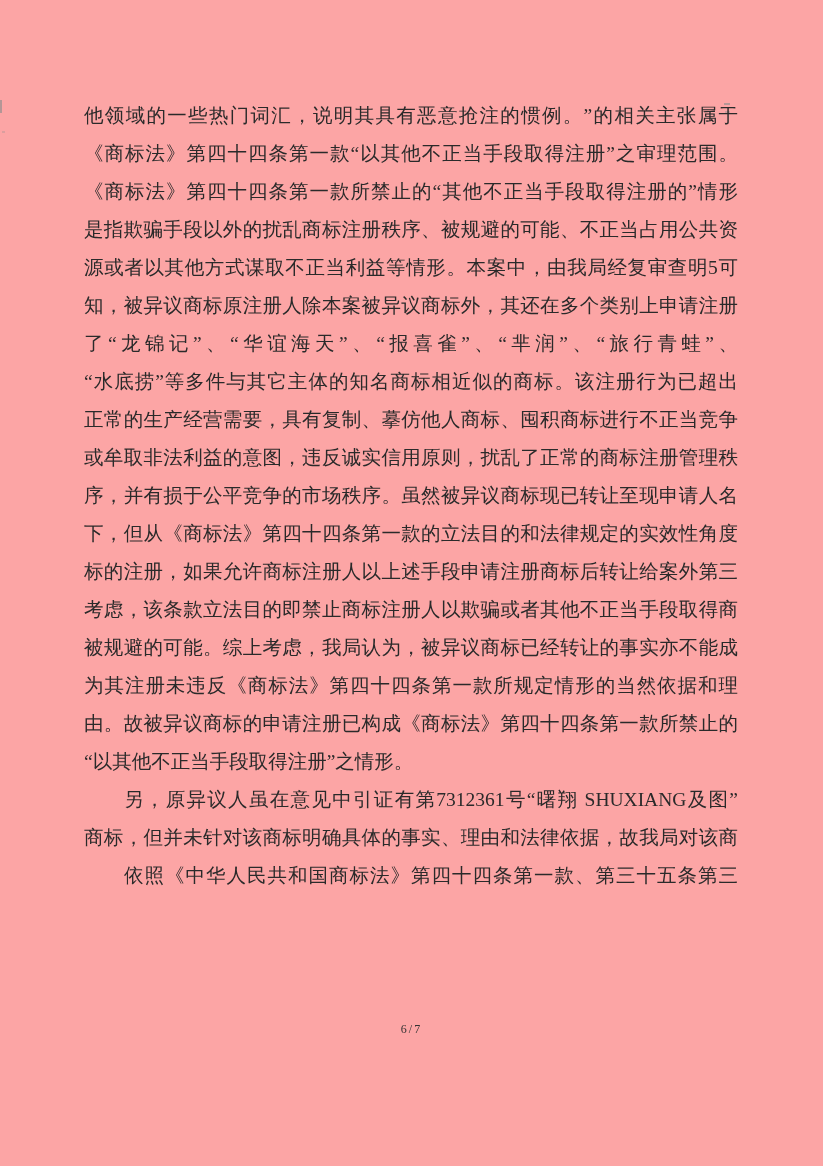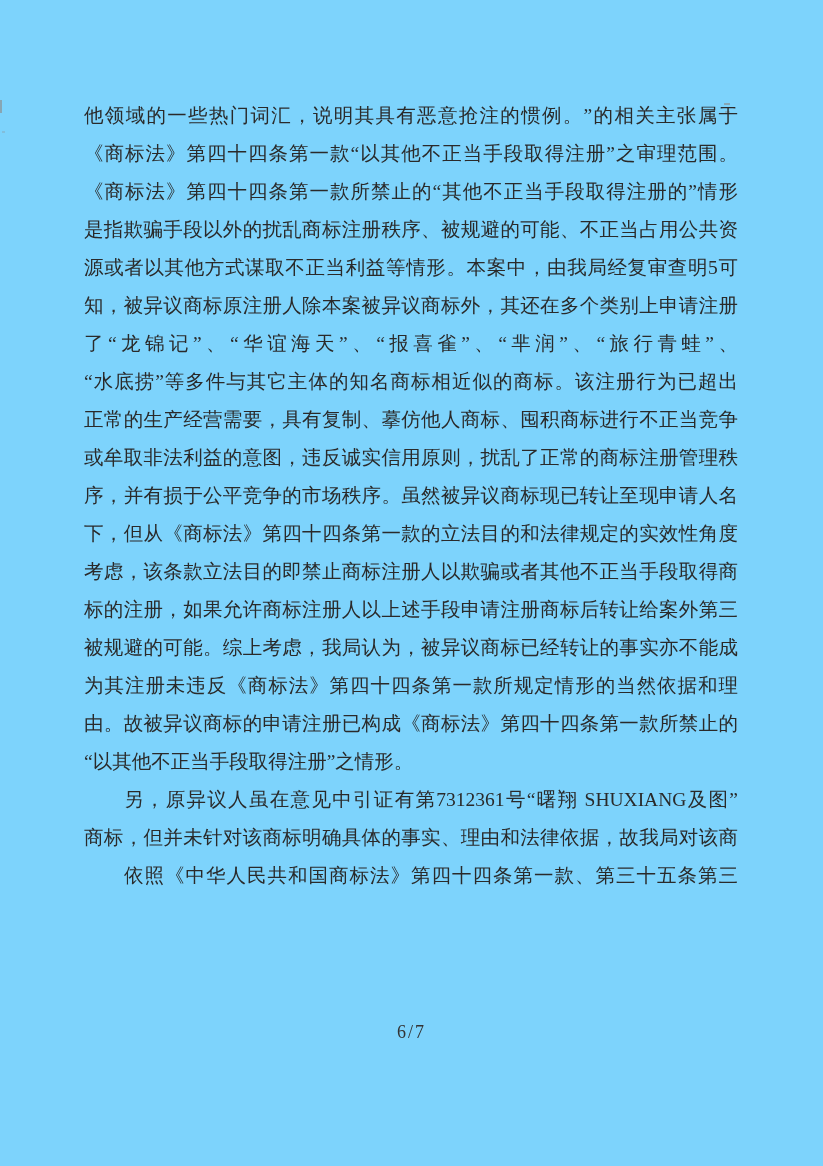--- a/index.html
+++ b/index.html
@@ -4,21 +4,21 @@
 <style>
   html, body { margin: 0; padding: 0; }
   body {
     width: 823px; height: 1166px;
     background: #ffffff;
     font-family: "Liberation Serif", "DejaVu Serif", serif;
   }
   .page {
     position: relative;
     width: 823px; height: 1166px;
-    background: #7dd3fc;
+    background: #fca5a5;
     overflow: hidden;
   }
   .text-block {
     position: absolute;
     left: 84px; top: 97px;
     width: 654px;
     color: #2a2a2a;
   }
   .line {
     height: 38px;
@@ -34,21 +34,21 @@
     text-align-last: left;
   }
   .line.indent {
     text-indent: 40px;
   }
   .page-number {
     position: absolute;
     left: 0; top: 1022px;
     width: 823px;
     text-align: center;
-    font-size: 18px;
+    font-size: 12px;
     letter-spacing: 2px;
     color: #333333;
   }
   
   .speck {
     position: absolute;
     background: #8d8d8d;
     opacity: 0.65;
   }
   .speck.s1 { left: 0px;   top: 100px; width: 2px; height: 13px; }
@@ -72,22 +72,22 @@
     <div class="line fill">《商标法》第四十四条第一款所禁止的“其他不正当手段取得注册的”情形</div>
     <div class="line fill">是指欺骗手段以外的扰乱商标注册秩序、被规避的可能、不正当占用公共资</div>
     <div class="line fill">源或者以其他方式谋取不正当利益等情形。本案中，由我局经复审查明5可</div>
     <div class="line fill">知，被异议商标原注册人除本案被异议商标外，其还在多个类别上申请注册</div>
     <div class="line fill">了“龙锦记”、“华谊海天”、“报喜雀”、“芈润”、“旅行青蛙”、</div>
     <div class="line fill">“水底捞”等多件与其它主体的知名商标相近似的商标。该注册行为已超出</div>
     <div class="line fill">正常的生产经营需要，具有复制、摹仿他人商标、囤积商标进行不正当竞争</div>
     <div class="line fill">或牟取非法利益的意图，违反诚实信用原则，扰乱了正常的商标注册管理秩</div>
     <div class="line fill">序，并有损于公平竞争的市场秩序。虽然被异议商标现已转让至现申请人名</div>
     <div class="line fill">下，但从《商标法》第四十四条第一款的立法目的和法律规定的实效性角度</div>
+    <div class="line fill">标的注册，如果允许商标注册人以上述手段申请注册商标后转让给案外第三</div>
     <div class="line fill">考虑，该条款立法目的即禁止商标注册人以欺骗或者其他不正当手段取得商</div>
-    <div class="line fill">标的注册，如果允许商标注册人以上述手段申请注册商标后转让给案外第三</div>
     <div class="line fill">被规避的可能。综上考虑，我局认为，被异议商标已经转让的事实亦不能成</div>
     <div class="line fill">为其注册未违反《商标法》第四十四条第一款所规定情形的当然依据和理</div>
     <div class="line fill">由。故被异议商标的申请注册已构成《商标法》第四十四条第一款所禁止的</div>
     <div class="line end">“以其他不正当手段取得注册”之情形。</div>
     <div class="line fill indent">另，原异议人虽在意见中引证有第7312361号“曙翔 SHUXIANG及图”</div>
     <div class="line fill">商标，但并未针对该商标明确具体的事实、理由和法律依据，故我局对该商</div>
     <div class="line fill indent">依照《中华人民共和国商标法》第四十四条第一款、第三十五条第三</div>
   </div>
 
   <div class="page-number">6/7</div>

